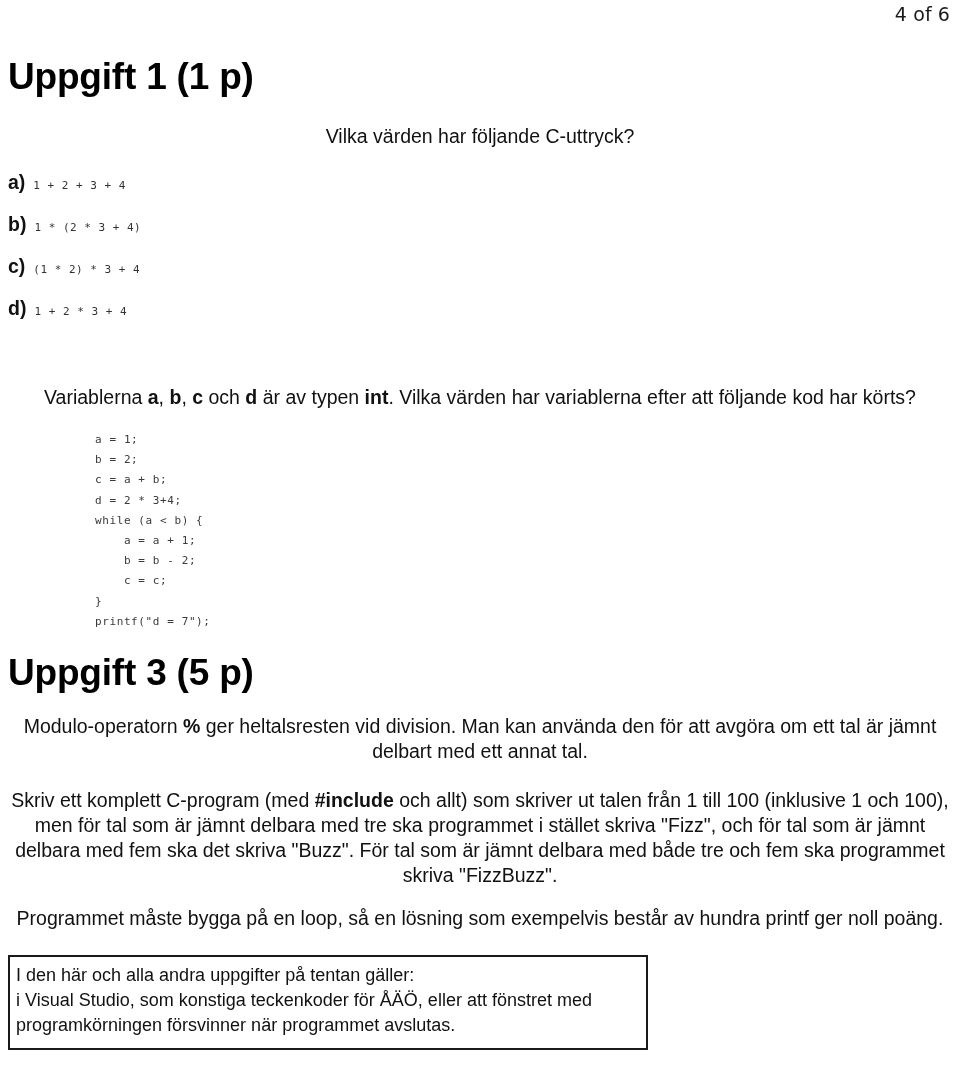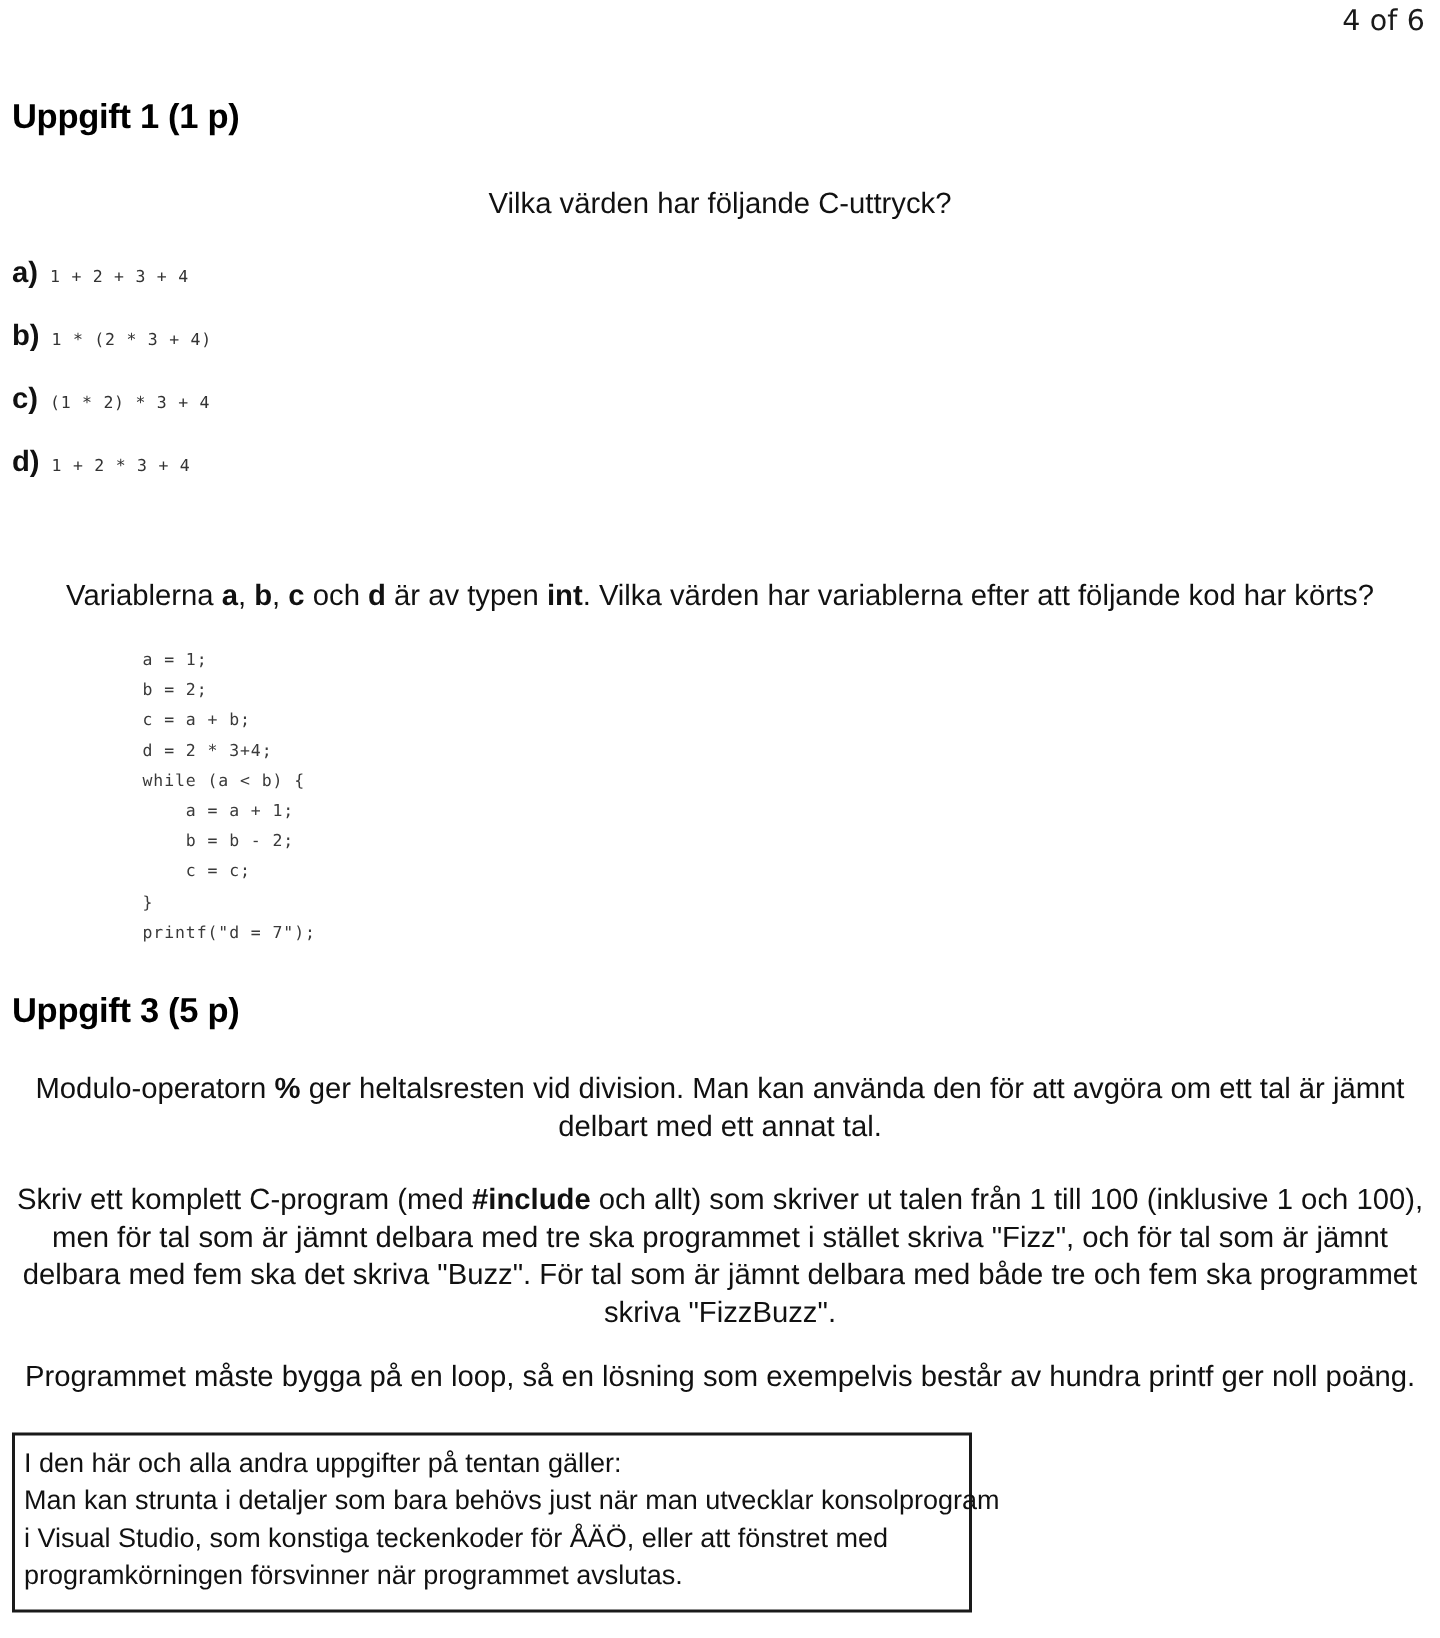--- a/index.html
+++ b/index.html
@@ -40,21 +40,21 @@
   .content {
     position: absolute;
     left: 8px;
     top: 0;
     width: 944px;
   }
 
   h2.task-heading {
     font-family: "Liberation Sans", sans-serif;
     font-weight: bold;
-    font-size: 23px;
+    font-size: 37px;
     line-height: 34px;
     margin: 0;
     padding: 0;
     letter-spacing: -0.2px;
     color: #000;
   }
 
   p.body-text {
     font-family: "Liberation Sans", sans-serif;
     font-size: 19.5px;
@@ -207,19 +207,18 @@
 
     <div class="sp-e"></div>
 
     <p class="body-text">Programmet måste bygga på en loop, så en lösning som exempelvis består av hundra printf ger noll poäng.</p>
 
     <div class="sp-a"></div>
     <div class="sp-a"></div>
 
     <div class="note-box">
       <p class="note-line">I den här och alla andra uppgifter på tentan gäller:</p>
-      <p class="note-line">Man kan strunta i detaljer som bara behövs just när man utvecklar konsolprogram</p>
       <p class="note-line">i Visual Studio, som konstiga teckenkoder för ÅÄÖ, eller att fönstret med</p>
       <p class="note-line">programkörningen försvinner när programmet avslutas.</p>
     </div>
 
   </div>
 </div>
 
 </body></html>

